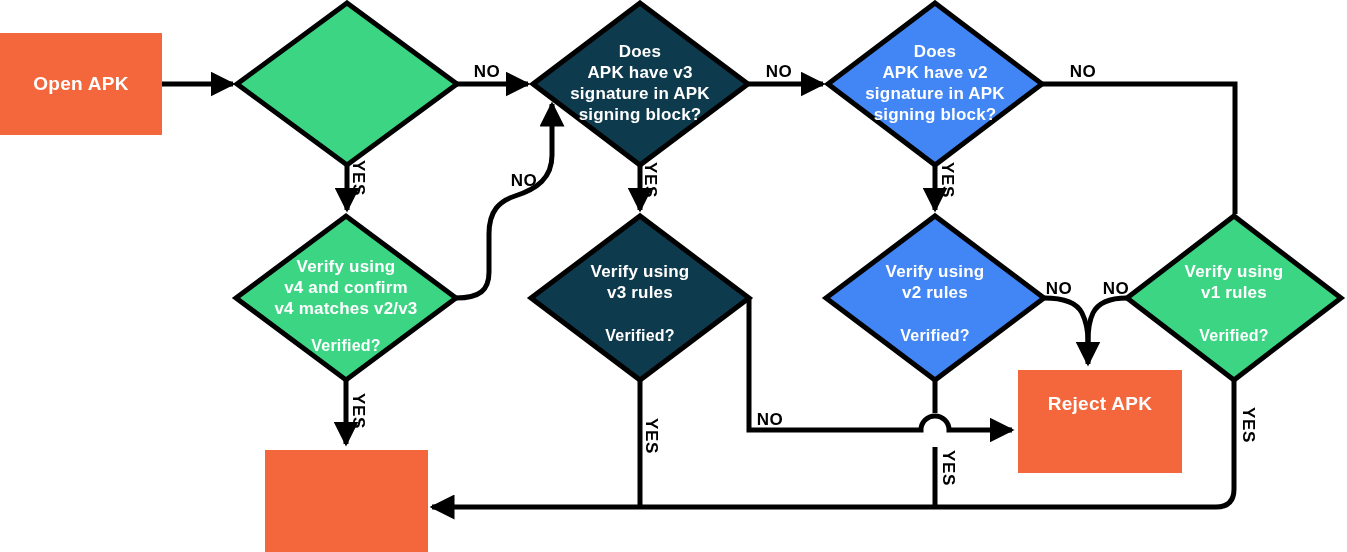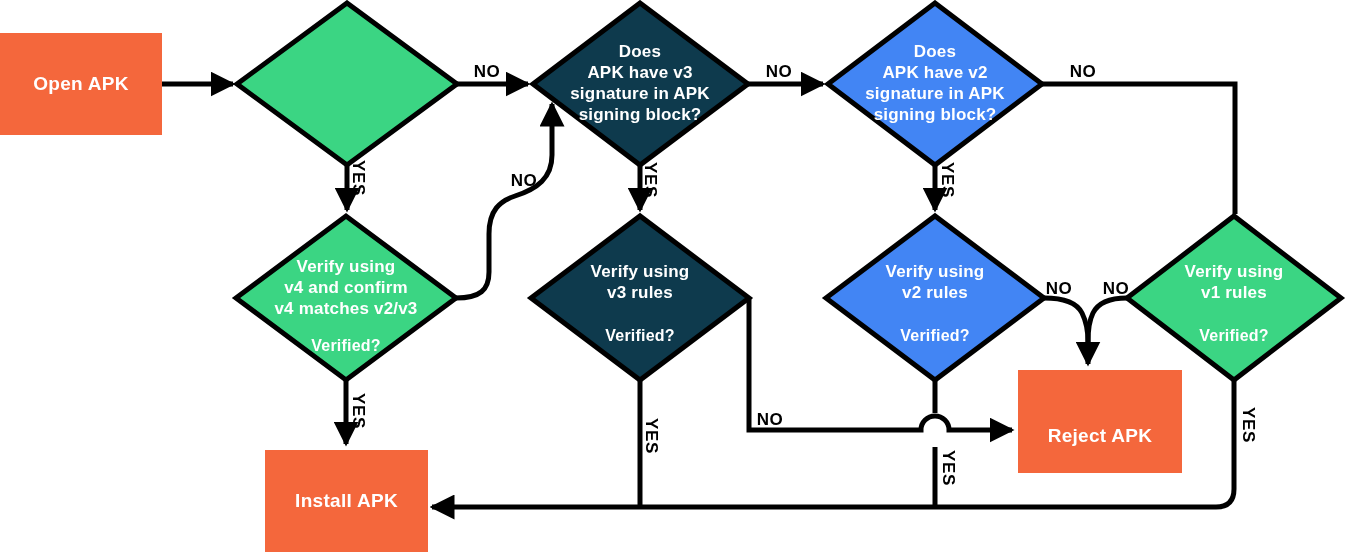--- a/index.html
+++ b/index.html
@@ -72,22 +72,21 @@
     <polygon points="237,84 347,3 457,84 347,165" class="f-green shape"></polygon>
     <polygon points="533,84 640,3 748,84 640,165" class="f-navy shape"></polygon>
     <polygon points="828,84 935,3 1042,84 935,165" class="f-blue shape"></polygon>
     <polygon points="236,298 346,216 456,298 346,380" class="f-green shape"></polygon>
     <polygon points="531,298 640,216 749,298 640,380" class="f-navy shape"></polygon>
     <polygon points="826,298 935,216 1044,298 935,380" class="f-blue shape"></polygon>
     <polygon points="1127,298 1234,216 1341,298 1234,380" class="f-green shape"></polygon>
   </svg>
 
   <div class="box-label" style="left:0;top:33;width:162px;height:102px;left:0px;top:33px;">Open APK</div>
-  <div class="box-label" style="left:1018px;top:384px;width:164px;height:103px;">Reject APK</div>
-  <div class="box-label" style="left:265px;top:450px;width:163px;height:102px;">Install APK</div>
+  <div class="box-label" style="left:1018px;top:352px;width:164px;height:103px;">Reject APK</div>
 
   <div class="node-label" style="left:550px;top:41px;width:180px;">Does
 APK have v3
 signature in APK
 signing block?</div>
   <div class="node-label" style="left:845px;top:41px;width:180px;">Does
 APK have v2
 signature in APK
 signing block?</div>
 

